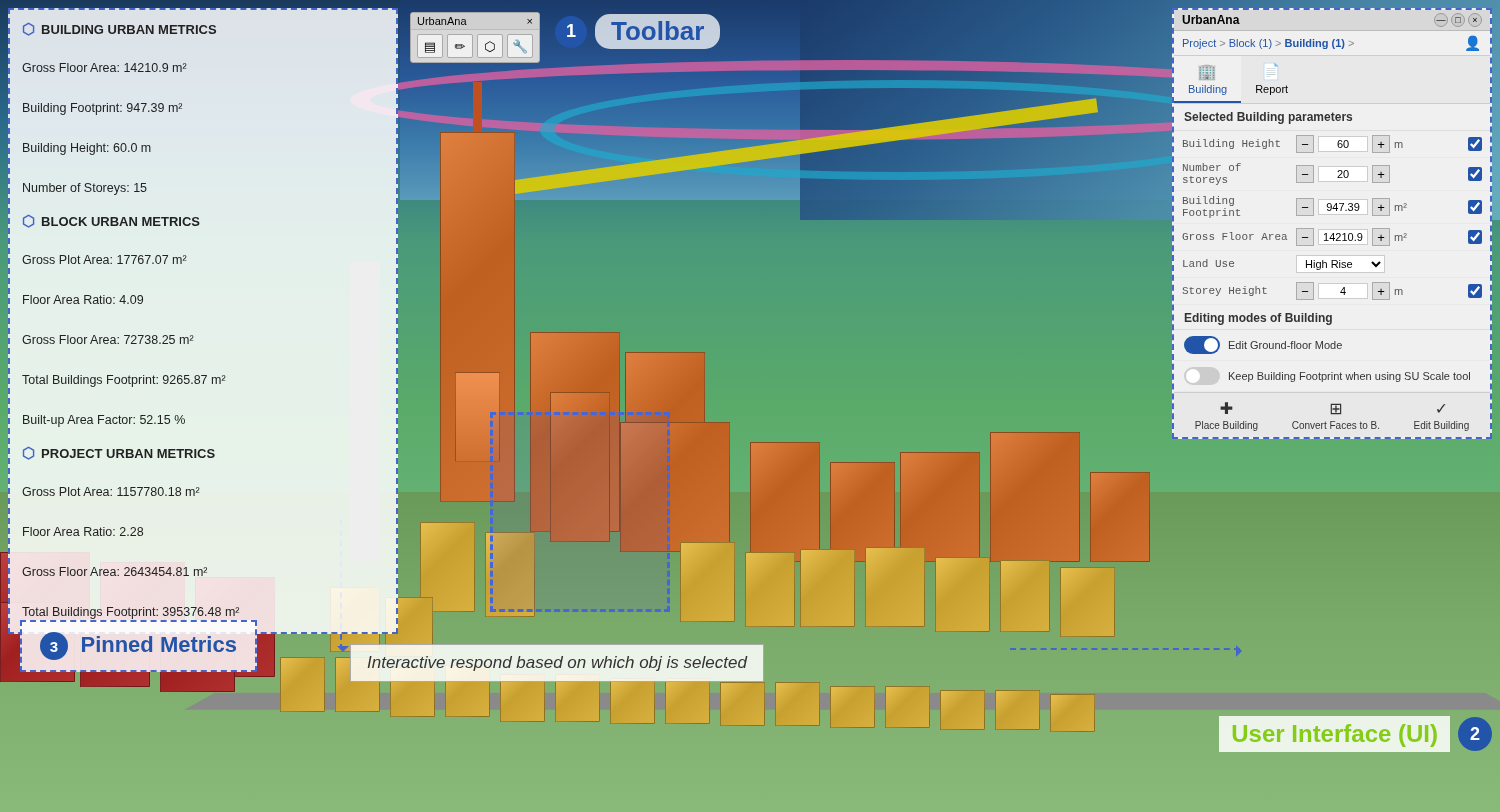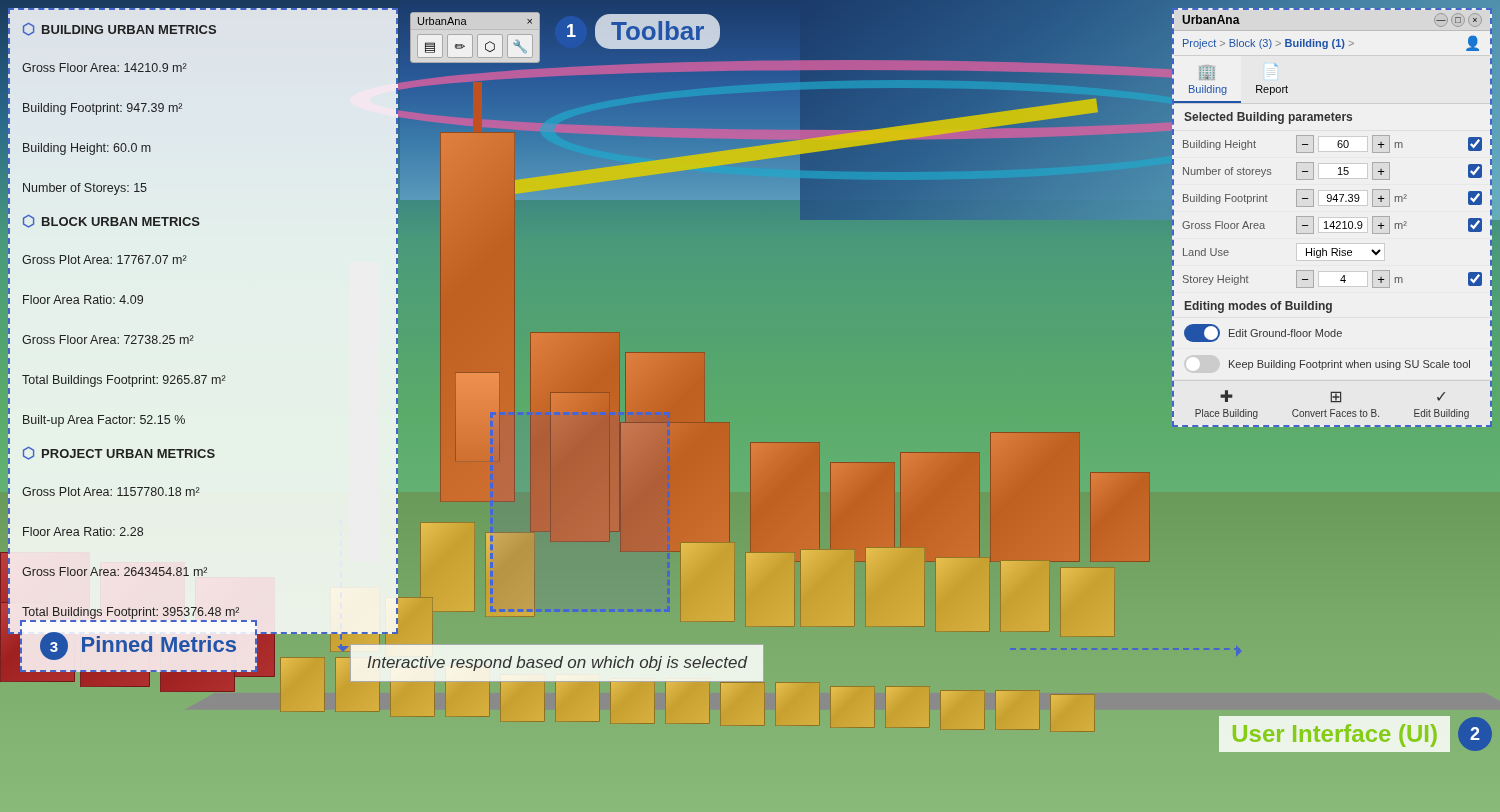--- a/index.html
+++ b/index.html
@@ -232,20 +232,21 @@
       align-items: center;
       padding: 4px 8px;
       border-bottom: 1px solid #e8e8e8;
       gap: 4px;
     }
     .param-label {
       font-size: 11px;
       color: #555;
       width: 110px;
       flex-shrink: 0;
+      font-family: Liberation Mono, monospace;
     }
     .param-btn {
       width: 18px; height: 18px;
       background: #ddd;
       border: 1px solid #aaa;
       display: flex; align-items: center; justify-content: center;
       font-size: 13px;
       cursor: pointer;
       flex-shrink: 0;
     }
@@ -535,21 +536,21 @@
       <div class="panel-win-btn">—</div>
       <div class="panel-win-btn">□</div>
       <div class="panel-win-btn">×</div>
     </div>
   </div>
 
   <div class="panel-breadcrumb">
     <div class="breadcrumb-path">
       <span class="bc-link">Project</span>
       <span class="bc-sep">&gt;</span>
-      <span class="bc-link">Block (3)</span>
+      <span class="bc-link">Block (1)</span>
       <span class="bc-sep">&gt;</span>
       <span class="bc-current">Building (1)</span>
       <span class="bc-sep">&gt;</span>
     </div>
     <span style="font-size:14px;cursor:pointer;">👤</span>
   </div>
 
   <div class="panel-tabs">
     <div class="panel-tab active">
       <span class="tab-icon">🏢</span>
@@ -568,21 +569,21 @@
     <div class="param-btn">−</div>
     <span class="param-value">60</span>
     <div class="param-btn">+</div>
     <span class="param-unit">m</span>
     <input type="checkbox" class="param-check" checked="" style="">
   </div>
 
   <div class="param-row">
     <span class="param-label">Number of storeys</span>
     <div class="param-btn">−</div>
-    <span class="param-value">15</span>
+    <span class="param-value">20</span>
     <div class="param-btn">+</div>
     <span class="param-unit"></span>
     <input type="checkbox" class="param-check" checked="" style="">
   </div>
 
   <div class="param-row">
     <span class="param-label">Building Footprint</span>
     <div class="param-btn">−</div>
     <span class="param-value">947.39</span>
     <div class="param-btn">+</div>

